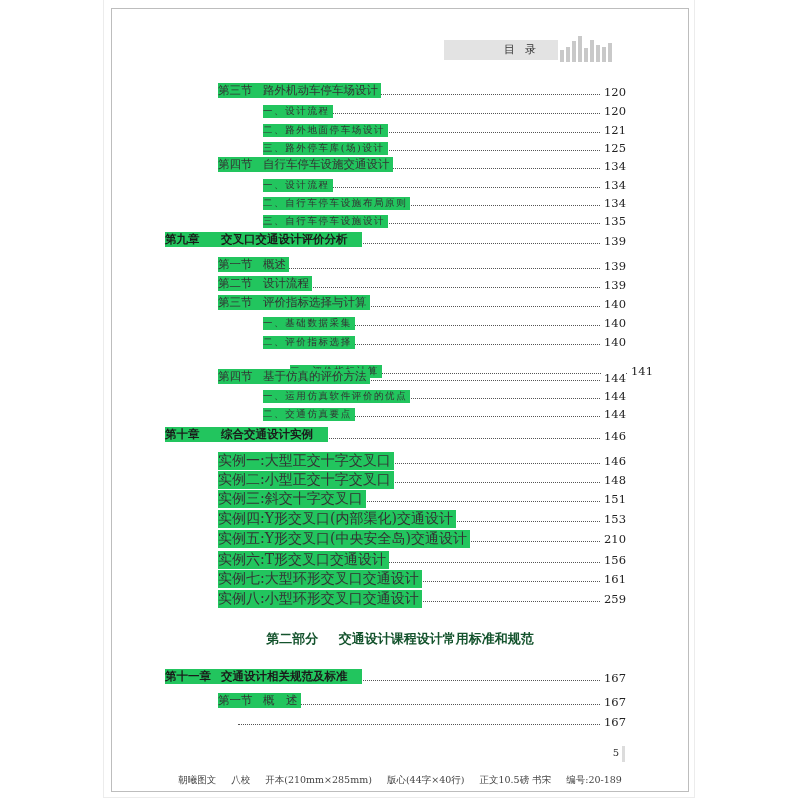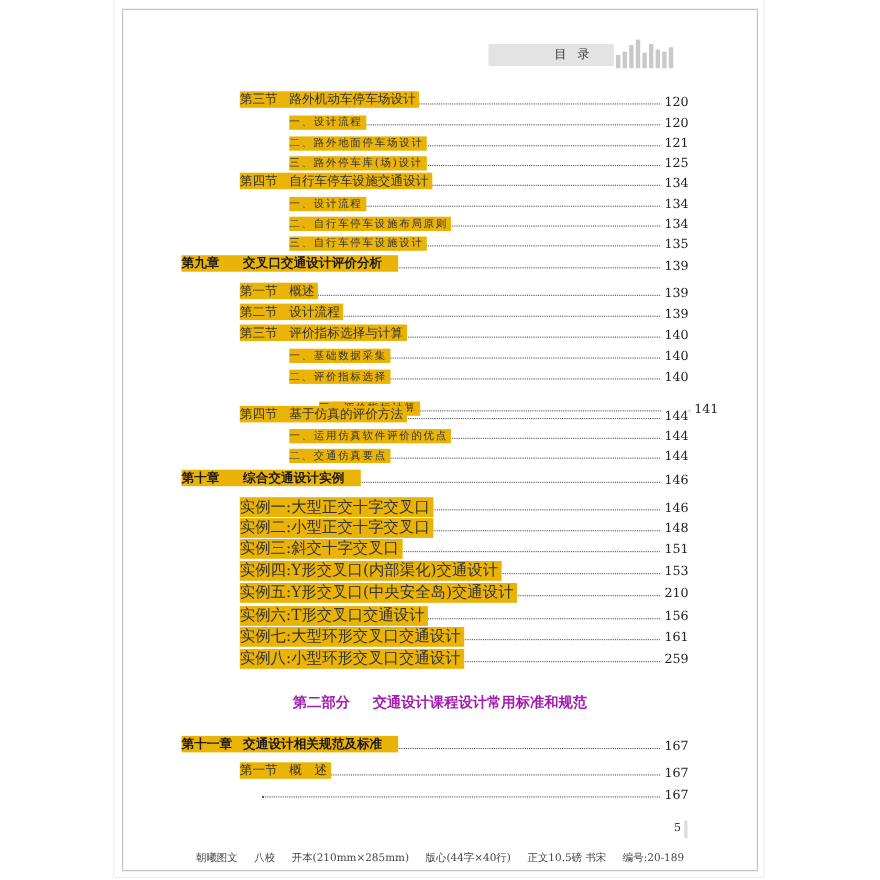--- a/index.html
+++ b/index.html
@@ -9,34 +9,34 @@
                  border:1px solid #ececec; box-sizing:border-box; }
   .page { position:absolute; left:111px; top:8px; width:578px; height:784px;
           border:1px solid #bdbdbd; box-sizing:border-box; background:#fff; }
   .running-head { position:absolute; left:444px; top:40px; width:114px; height:20px;
                   background:#e3e3e3; }
   .running-head-text { position:absolute; right:12px; top:2px; font-size:11px;
                        letter-spacing:10px; color:#333; }
   .bars { position:absolute; left:560px; top:36px; height:26px; width:110px; }
   .bar { position:absolute; bottom:0; width:4px; background:#c9c9c9; }
   .row { position:absolute; left:0; width:800px; height:18px; }
-  .row .label { position:absolute; white-space:nowrap; background:#eab308; padding-right:3px; }
+  .row .label { position:absolute; white-space:nowrap; background:#22c55e; padding-right:3px; }
   .row .dots { position:absolute; height:1px; border-bottom:1px dotted #555; top:10px; }
   .row .page-num { position:absolute; right:174px; font-size:11.5px; color:#222; top:2px;
                    background:#fff; padding-left:3px; }
   .chapter .label { left:165px; font-family:"DejaVu Sans", "Liberation Sans", sans-serif;
                     font-size:11.5px; font-weight:bold; color:#1a1a1a; }
   .chapter .label .num { display:inline-block; width:56px; }
   .section .label { left:218px; font-size:11.5px; color:#333; }
   .section .label .num { display:inline-block; width:45px; }
   .sub .label { left:263px; font-size:9.5px; letter-spacing:1.6px; color:#333; top:3px; }
   .example .label { left:218px; font-size:14px; color:#333; }
   .part-title { position:absolute; left:0; width:800px; top:630px; text-align:center;
                 font-family:"DejaVu Sans","Liberation Sans",sans-serif; font-size:13px;
-                font-weight:bold; color:#a21caf; }
+                font-weight:bold; color:#14532d; }
   .part-title span { margin:0 8px; }
   .folio { position:absolute; left:575px; top:747px; width:50px; height:16px; }
   .folio .num { position:absolute; right:6px; top:0; font-size:10px; color:#333; }
   .folio .tick { position:absolute; right:0; top:-1px; width:3px; height:16px; background:#dcdcdc; }
   .imprint { position:absolute; left:0; width:800px; top:774px; text-align:center;
              font-size:9.5px; color:#444; white-space:nowrap; }
   .imprint span { margin:0 6px; }
 </style>
 </head>
 <body>

